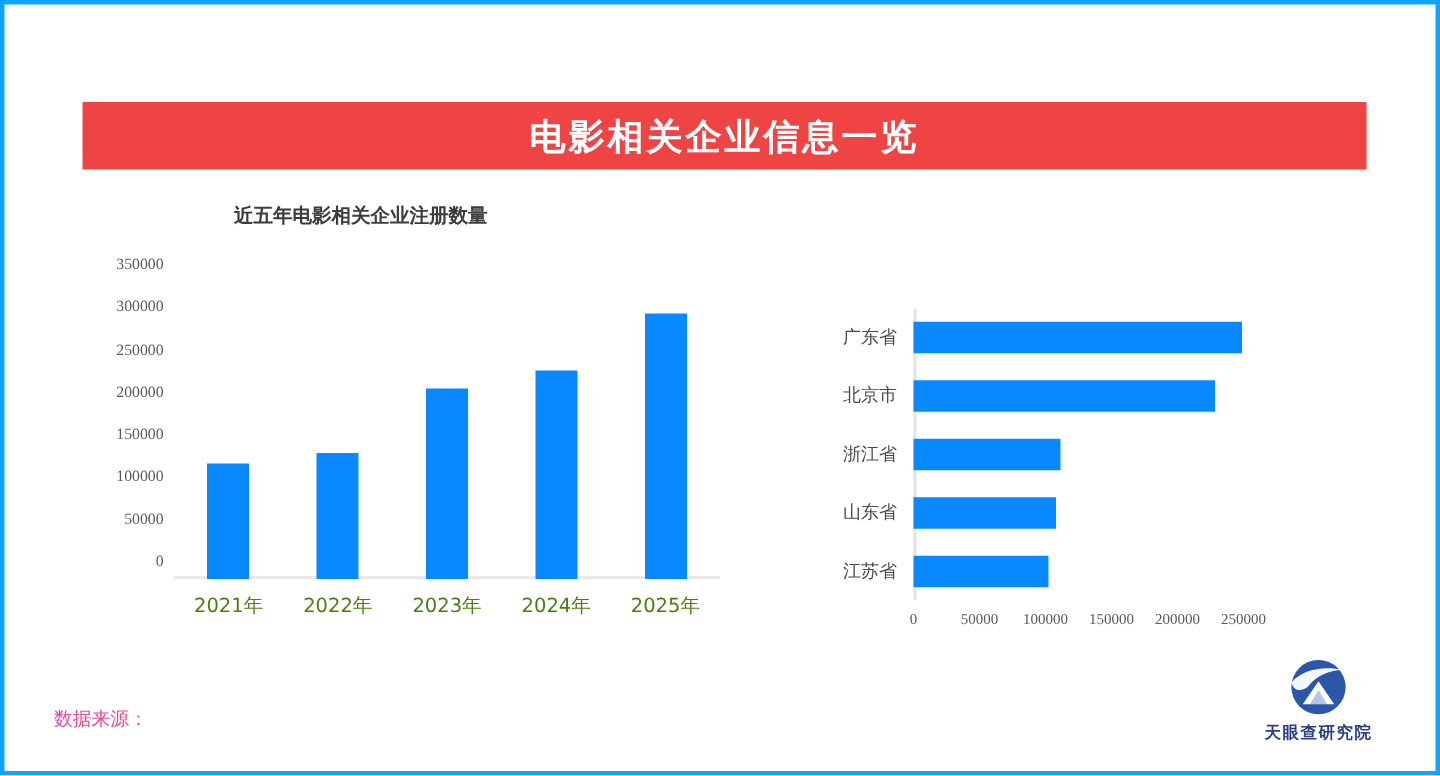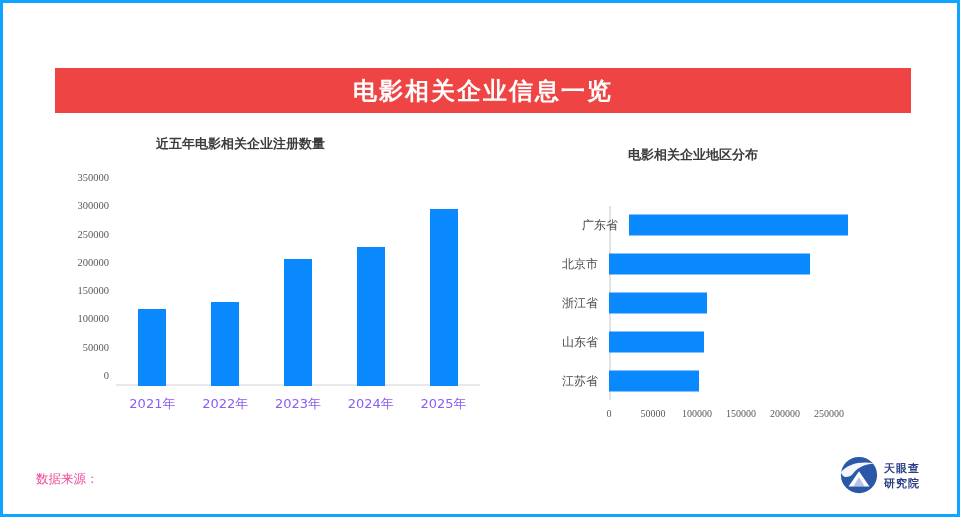--- a/index.html
+++ b/index.html
@@ -83,21 +83,21 @@
     width: 28px;
     background: #0a88fd;
   }
   .v-xtick {
     position: absolute;
     top: 100%;
     margin-top: 9px;
     left: 50%;
     transform: translateX(-50%);
     font-size: 13px;
-    color: #8b5cf6;
+    color: #4d7c0f;
     white-space: nowrap;
     font-family: "DejaVu Sans", "Liberation Sans", sans-serif;
   }
 
   
   #hplot {
     position: absolute;
     left: 96px; top: 93px;
     width: 220px; height: 194px;
   }
@@ -163,21 +163,21 @@
   #tyc-en {
     font-size: 7px; color: #4e7fbd; letter-spacing: 0.4px;
     margin-top: 1px;
     font-family: "Liberation Sans", sans-serif;
   }
 
   #footer-brand {
     position: absolute;
     right: 35px; bottom: 18px;
     width: 86px;
-    display: flex; flex-direction: row; align-items: center; gap: 2px;
+    display: flex; flex-direction: column; align-items: center; gap: 2px;
   }
   #brand-mark { width: 46px; height: 40px; }
   #brand-name {
     font-size: 11px; font-weight: bold; color: #2b3f86;
     letter-spacing: 1px;
     font-family: "DejaVu Sans", "Liberation Sans", sans-serif;
   }
 </style>
 </head>
 <body>
@@ -221,25 +221,24 @@
           </div>
           <div class="v-bar-slot" style="left: 80%; width: 20%;">
             <div class="v-bar" title="2025年 : 313000" style="height: 89.4286%; background: rgb(10, 136, 253);"></div>
             <div class="v-xtick">2025年</div>
           </div>
         </div>
     </div>
   </div>
 
   <div class="panel" id="panel-right">
-    <div class="chart-title" id="right-chart-title">电影相关企业地区分布</div>
     <div id="hplot">
       <div id="h-axis-line"></div>
       <div id="h-bars">
-          <div class="h-bar-slot" style="top: 0%; height: 20%; margin-left: 20px;">
+          <div class="h-bar-slot" style="top: 0%; height: 20%;">
             <div class="h-bar" title="广东省 : 249000" style="width: 99.6%; background: rgb(10, 136, 253);"></div>
             <div class="h-cat">广东省</div>
           </div>
           <div class="h-bar-slot" style="top: 20%; height: 20%;">
             <div class="h-bar" title="北京市 : 228000" style="width: 91.2%; background: rgb(10, 136, 253);"></div>
             <div class="h-cat">北京市</div>
           </div>
           <div class="h-bar-slot" style="top: 40%; height: 20%;">
             <div class="h-bar" title="浙江省 : 111000" style="width: 44.4%; background: rgb(10, 136, 253);"></div>
             <div class="h-cat">浙江省</div>

